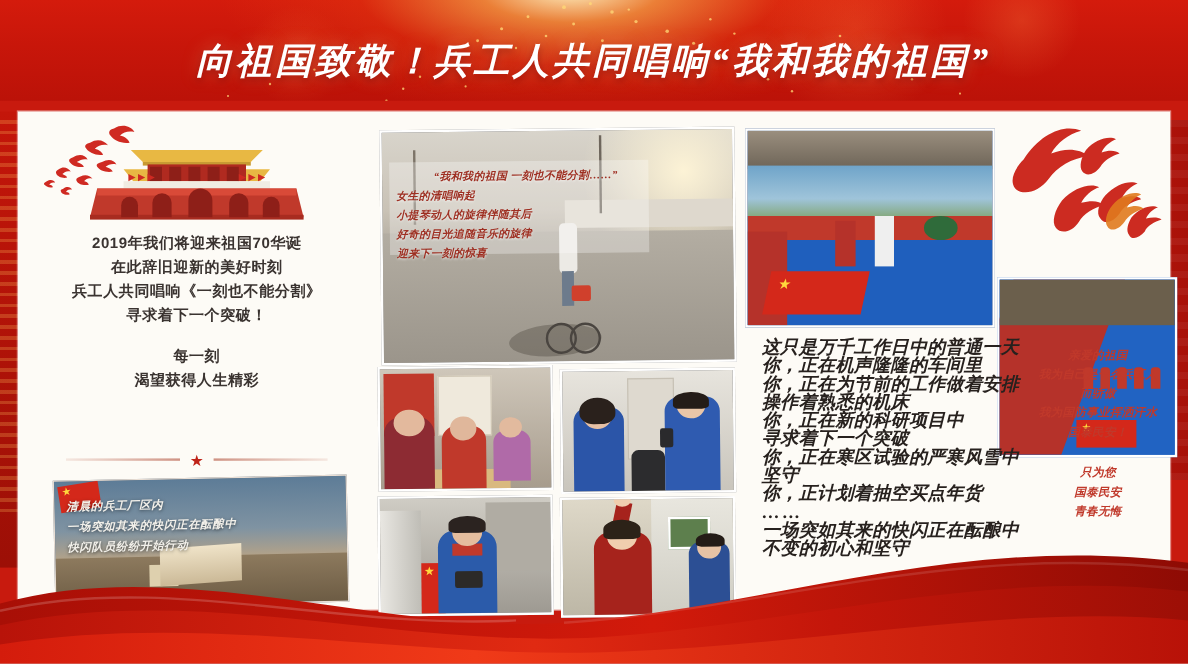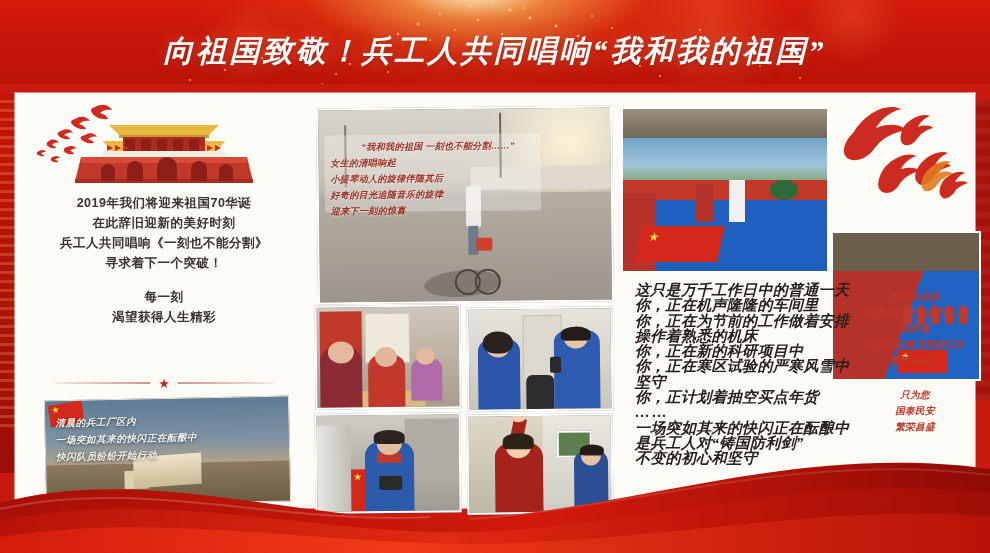--- a/index.html
+++ b/index.html
@@ -473,38 +473,38 @@
         </div>
         <div class="flag2"></div>
       </div>
 
       <div class="rtext">
         <div>这只是万千工作日中的普通一天</div>
         <div>你，正在机声隆隆的车间里</div>
         <div>你，正在为节前的工作做着安排</div>
         <div>操作着熟悉的机床</div>
         <div>你，正在新的科研项目中</div>
+        <div>寻求着下一个突破</div>
         <div>你，正在寒区试验的严寒风雪中坚守</div>
         <div>你，正计划着抽空买点年货</div>
         <div class="dots">……</div>
         <div>一场突如其来的快闪正在酝酿中</div>
-        <div>是兵工人对“铸国防利剑”</div>
         <div>不变的初心和坚守</div>
       </div>
 
       <div class="redtext">
         <div>亲爱的祖国</div>
         <div>我为自己是一名兵工人</div>
         <div>而骄傲</div>
         <div>我为国防事业挥洒汗水</div>
-        <div>繁荣昌盛！</div>
+        <div>国泰民安！</div>
         <span class="sp"></span>
         <div>只为您</div>
         <div>国泰民安</div>
-        <div>繁荣昌盛</div>
+        <div>青春无悔</div>
       </div>
     </div>
   </div>
 
   <svg class="ribbon" viewBox="0 0 990 120" preserveAspectRatio="none">
     <defs>
       <linearGradient id="g1" x1="0" y1="0" x2="1" y2="0">
         <stop offset="0" stop-color="#b81309"></stop>
           <stop offset="45%" stop-color="#e02a12"></stop>
         <stop offset="70%" stop-color="#c4160a"></stop>

